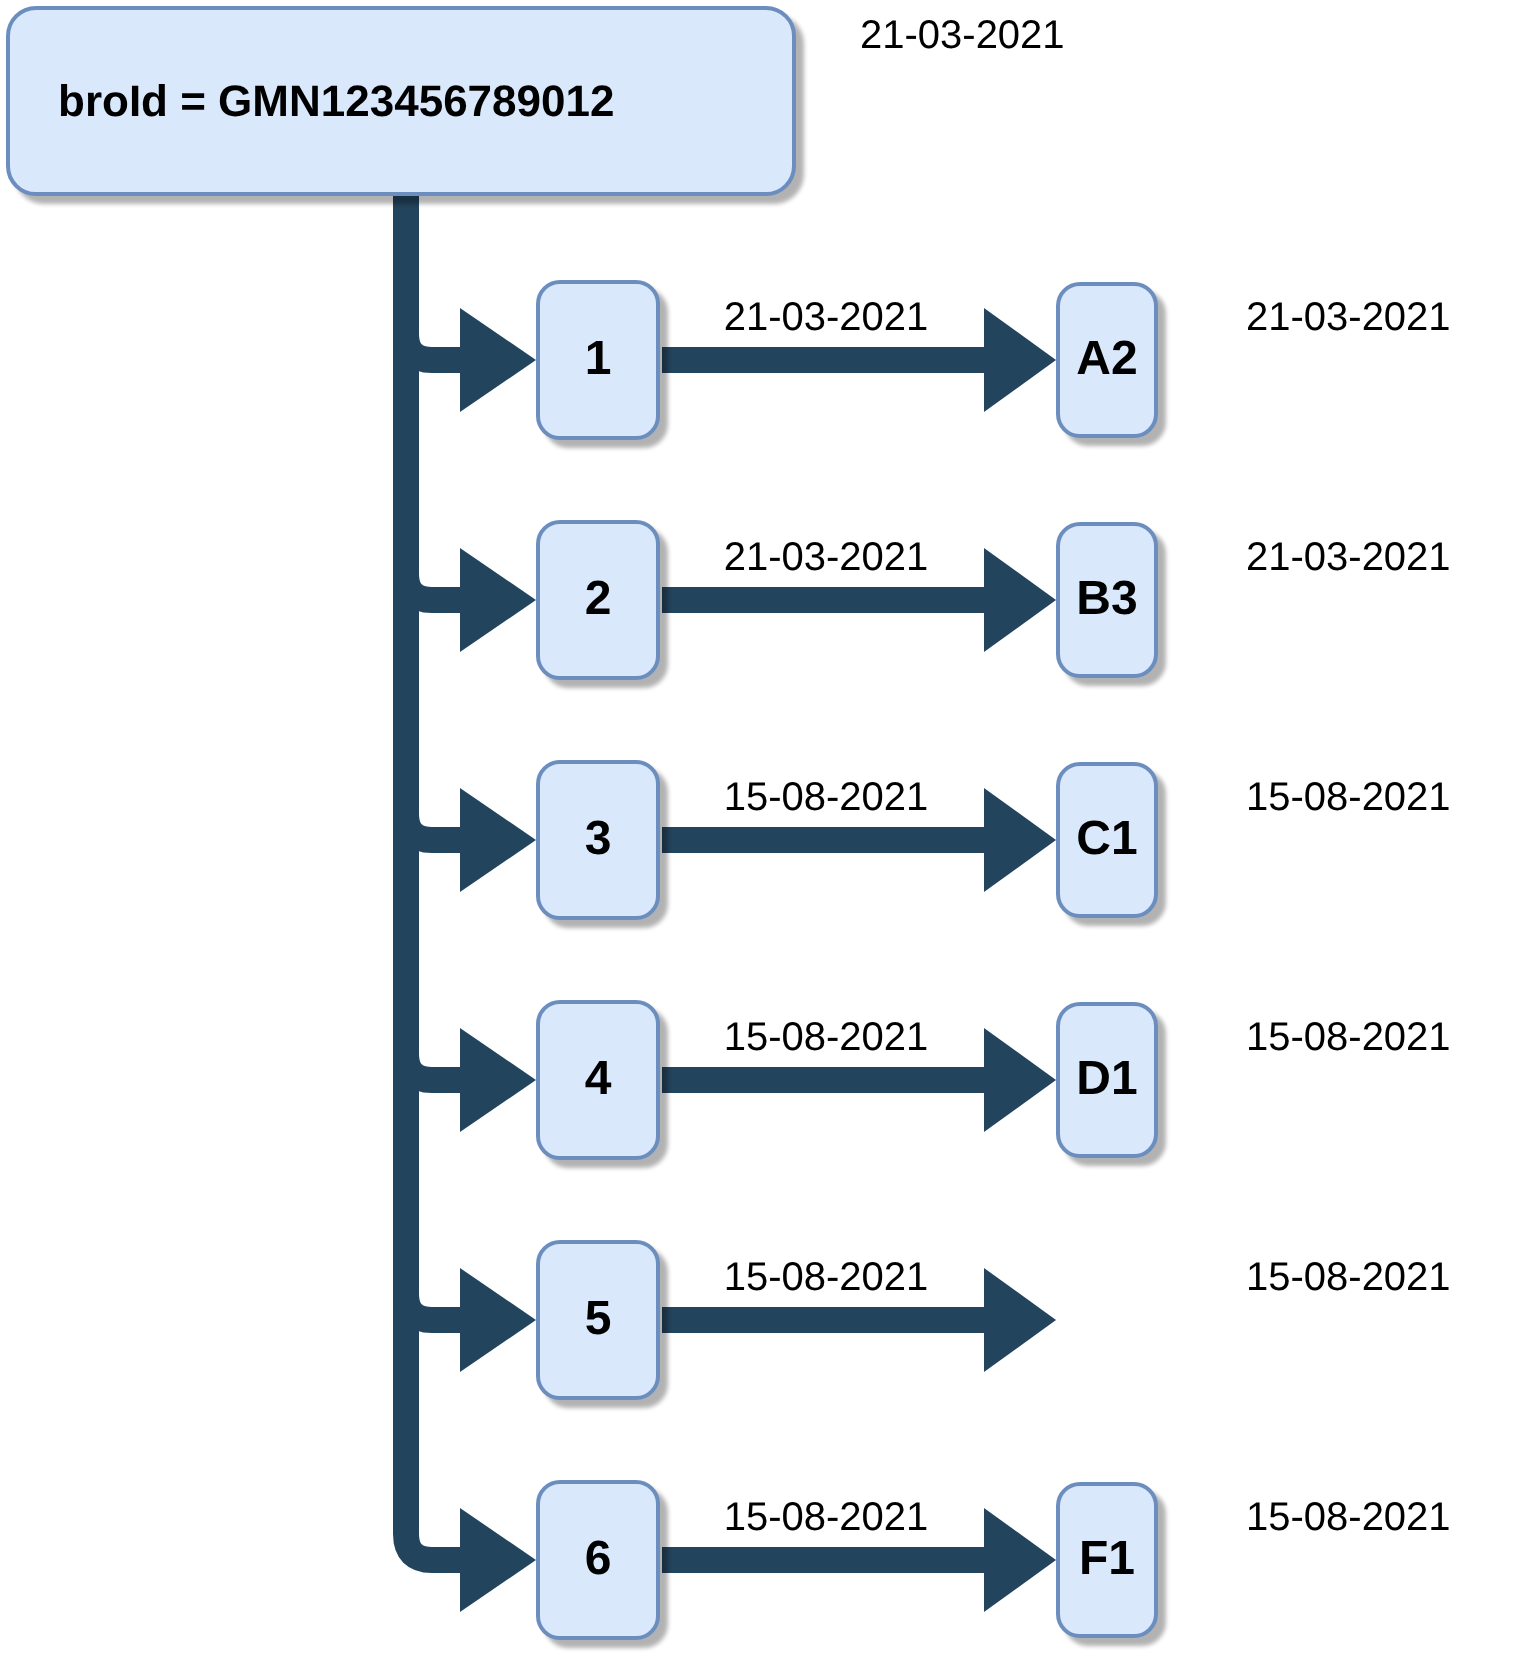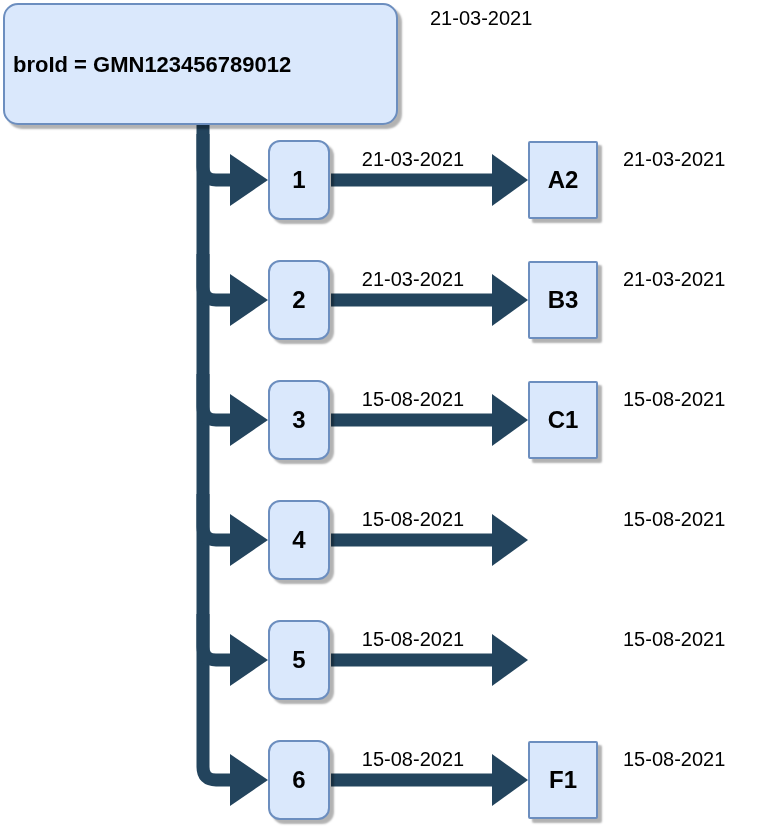--- a/index.html
+++ b/index.html
@@ -35,26 +35,26 @@
     background: var(--node-fill);
     border: 2px solid var(--node-border);
     box-shadow: 4px 4px 2px var(--shadow);
     display: flex;
     align-items: center;
     justify-content: center;
     font-weight: bold;
   }
   .root-node {
     left: 3px; top: 3px;
-    width: 395px; height: 122px;
+    width: 395px; height: 95px;
     border-radius: 15px;
     flex-direction: column;
     align-items: flex-start;
     justify-content: center;
-    padding-left: 8px;
+    padding-left: 24px;
     font-size: 22px;
     line-height: 31px;
     white-space: nowrap;
   }
   .root-date {
     position: absolute;
     left: 430px; top: 7px;
     font-size: 20px;
     line-height: 22px;
   }
@@ -65,22 +65,22 @@
     height: 120px;
   }
   .num-node {
     left: 268px; top: 20px;
     width: 62px; height: 80px;
     border-radius: 12px;
     font-size: 24px;
   }
   .target-node {
     left: 528px; top: 21px;
-    width: 70px; height: 78px;
-    border-radius: 2px;
+    width: 51px; height: 78px;
+    border-radius: 12px;
     font-size: 24px;
   }
   .edge-date {
     position: absolute;
     left: 335px; top: 28px;
     width: 156px;
     text-align: center;
     font-size: 20px;
     line-height: 22px;
   }
@@ -149,20 +149,21 @@
   <div class="row" style="top:360px">
     <div class="node num-node">3</div>
     <div class="edge-date">15-08-2021</div>
     <div class="node target-node">C1</div>
     <div class="right-date">15-08-2021</div>
   </div>
 
   <div class="row" style="top:480px">
     <div class="node num-node">4</div>
     <div class="edge-date">15-08-2021</div>
+    <div class="node target-node">D1</div>
     <div class="right-date">15-08-2021</div>
   </div>
 
   <div class="row" style="top:600px">
     <div class="node num-node">5</div>
     <div class="edge-date">15-08-2021</div>
     <div class="right-date">15-08-2021</div>
   </div>
 
   <div class="row" style="top:720px">

